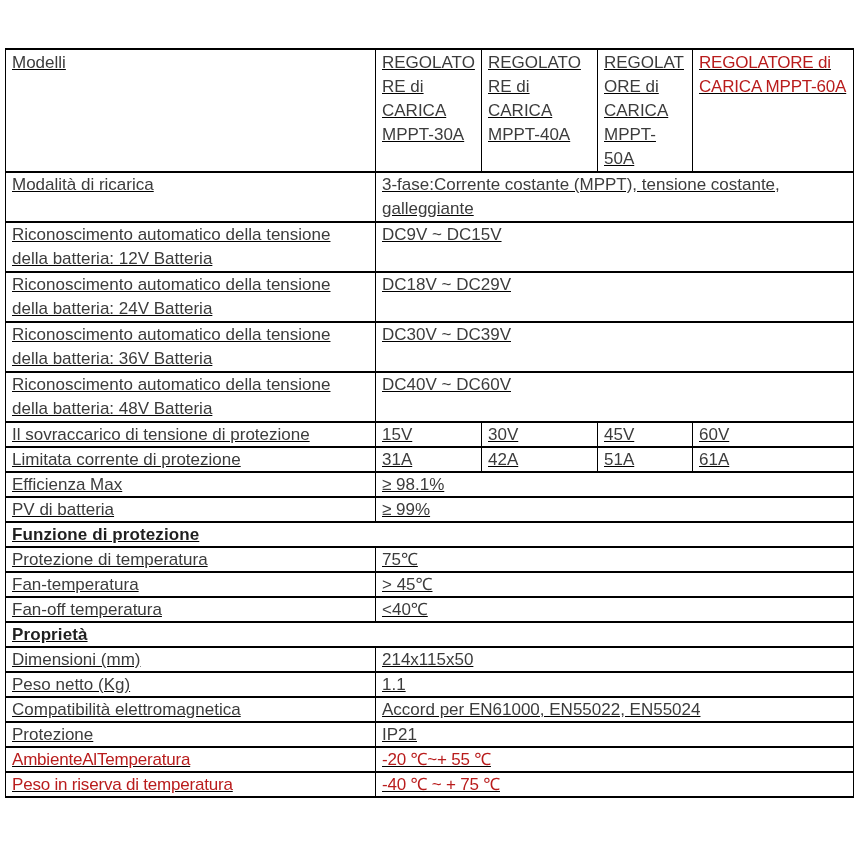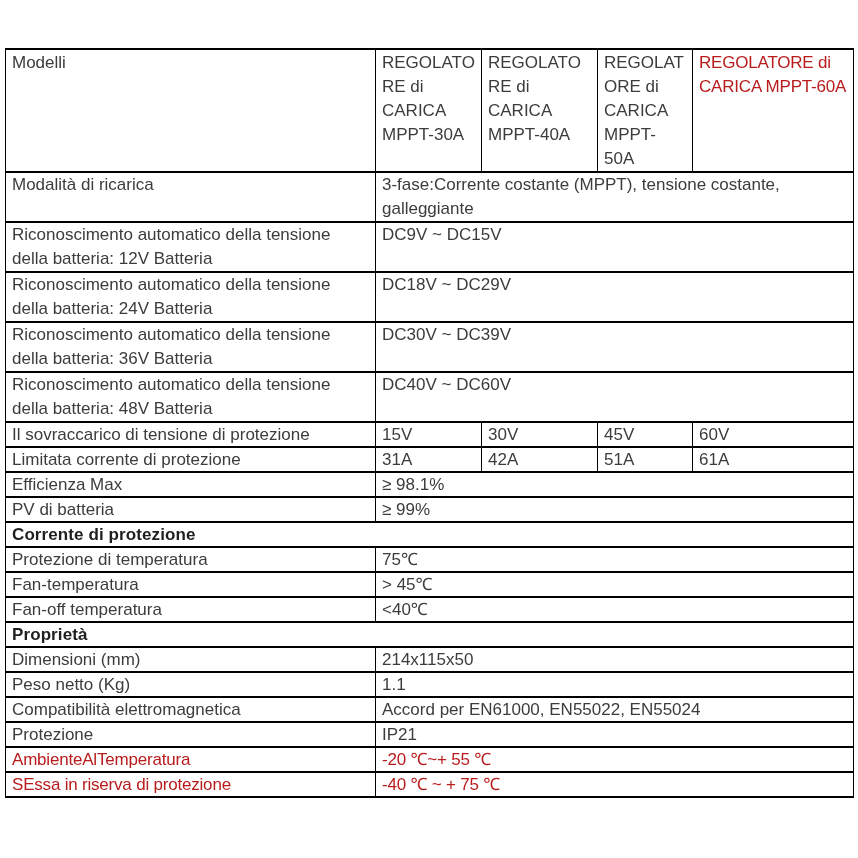--- a/index.html
+++ b/index.html
@@ -8,20 +8,21 @@
     background: #ffffff;
     width: 858px;
     height: 858px;
     font-family: "Liberation Sans", sans-serif;
   }
   .canvas {
     position: relative;
     width: 858px;
     height: 858px;
     overflow: hidden;
+    text-decoration: underline;
   }
   table.spec-table {
     border-collapse: collapse;
     table-layout: fixed;
     width: 848px;
     margin: 48px 0 0 5px;
   }
   td {
     border-left: 1px solid #000;
     border-right: 1px solid #000;
@@ -116,21 +117,21 @@
       <td>Efficienza Max</td>
       <td colspan="4">≥ 98.1%</td>
     </tr>
 
     <tr class="h1">
       <td>PV di batteria</td>
       <td colspan="4">≥ 99%</td>
     </tr>
 
     <tr class="h1 section">
-      <td colspan="5">Corrente di protezione</td>
+      <td colspan="5">Funzione di protezione</td>
     </tr>
 
     <tr class="h1">
       <td>Protezione di temperatura</td>
       <td colspan="4">75℃</td>
     </tr>
 
     <tr class="h1">
       <td>Fan-temperatura</td>
       <td colspan="4">&gt; 45℃</td>
@@ -165,18 +166,18 @@
       <td>Protezione</td>
       <td colspan="4">IP21</td>
     </tr>
 
     <tr class="h1 alt">
       <td>AmbienteAlTemperatura</td>
       <td colspan="4">-20 ℃~+ 55 ℃</td>
     </tr>
 
     <tr class="h1 alt">
-      <td>SEssa in riserva di protezione</td>
+      <td>Peso in riserva di temperatura</td>
       <td colspan="4">-40 ℃ ~ + 75 ℃</td>
     </tr>
   </tbody>
     </table>
 </div>
 
 </body></html>

